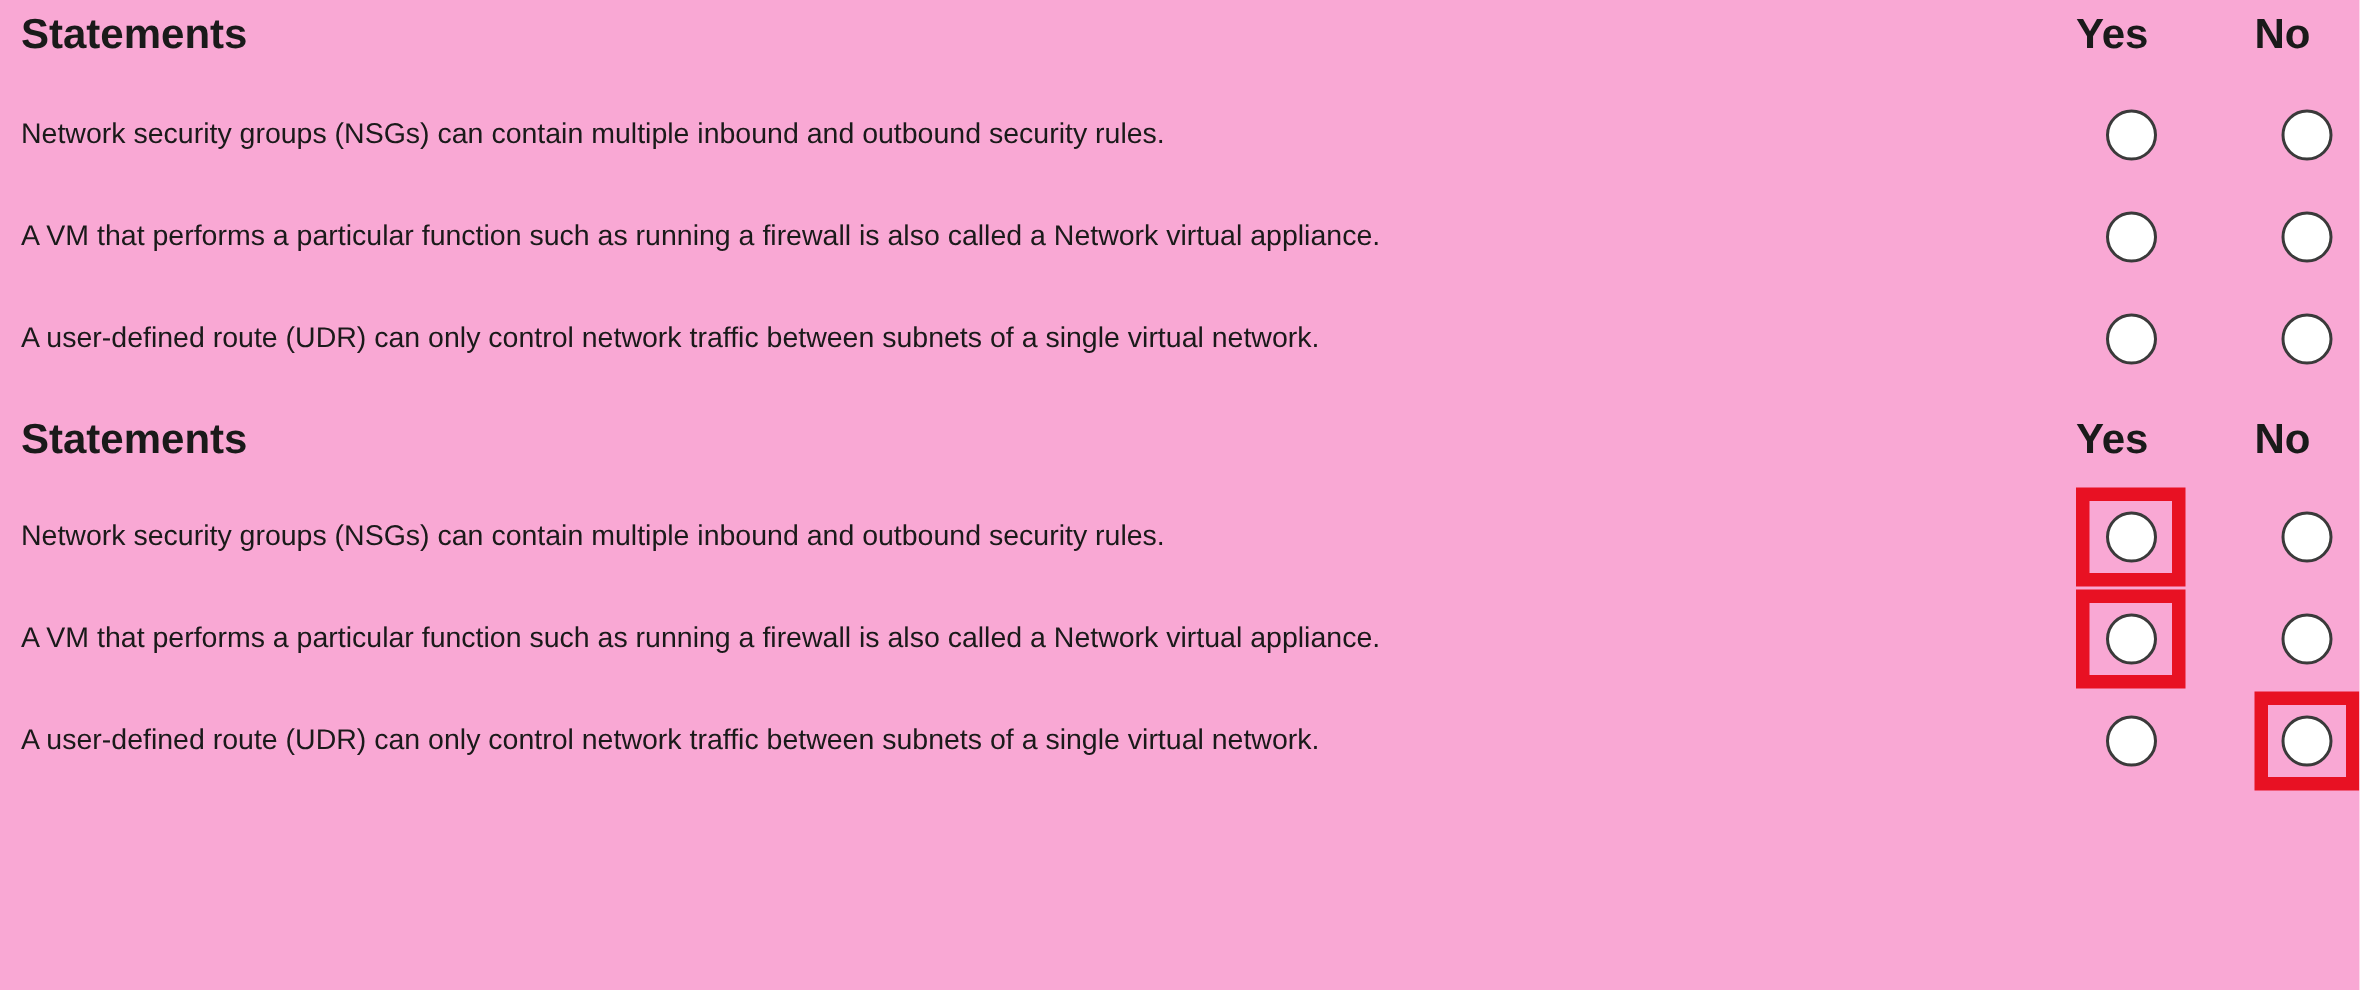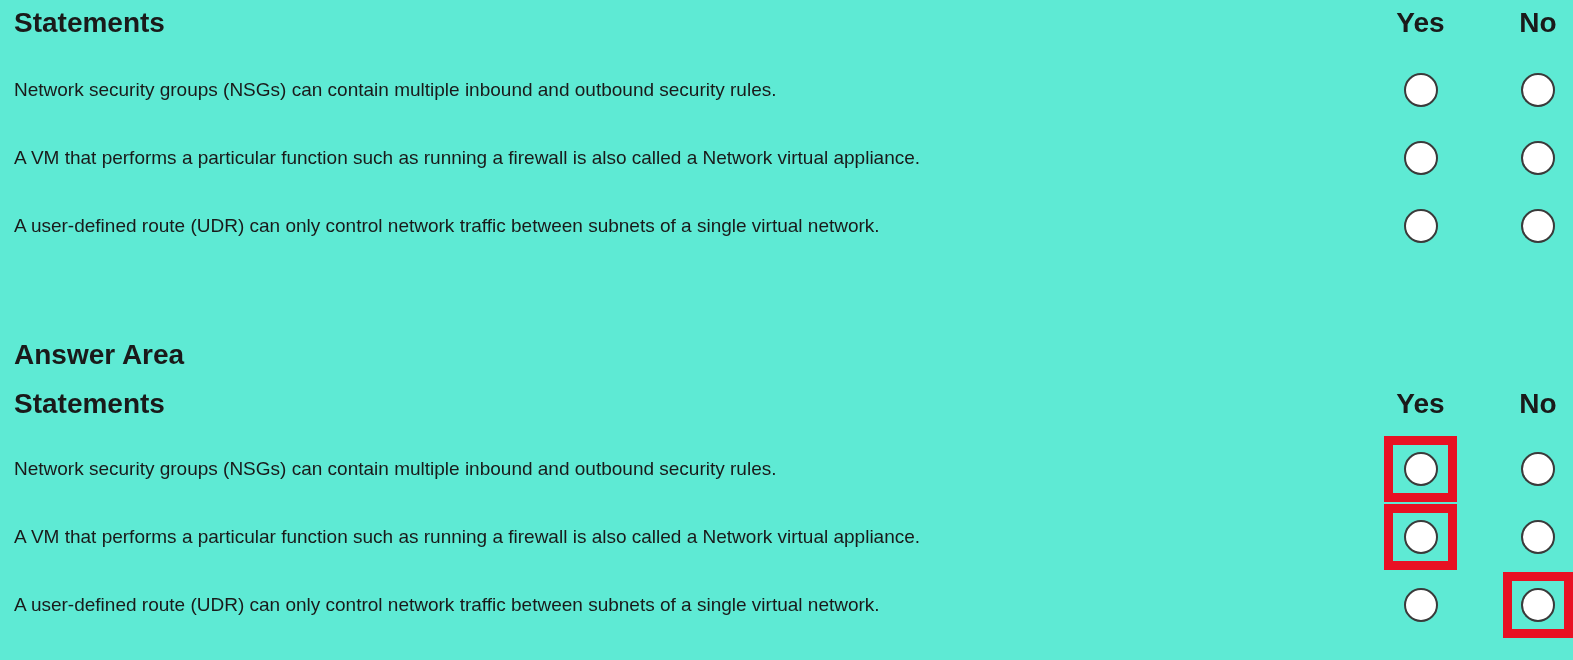--- a/index.html
+++ b/index.html
@@ -5,21 +5,21 @@
   html, body {
     margin: 0;
     padding: 0;
     background: #ffffff;
     font-family: "Liberation Sans", "DejaVu Sans", sans-serif;
   }
   .page {
     position: relative;
     width: 1573px;
     height: 660px;
-    background: #5eead4;
+    background: #f9a8d4;
     overflow: hidden;
     box-sizing: border-box;
     padding-left: 14px;
     color: var(--text, #1a1a1a);
   }
   .header-row {
     display: flex;
     align-items: flex-start;
     height: 56px;
     box-sizing: border-box;
@@ -31,21 +31,20 @@
   }
   .col-head {
     font-weight: bold;
     font-size: 28px;
     line-height: 33px;
     color: var(--text, #1a1a1a);
   }
   .stmt-col { flex: 1; }
   .opt-col {
     width: 73px;
-    text-align: center;
     flex: none;
   }
   .opt-gap { width: 46px; flex: none; }
   .opt-col.no-col { width: 70px; }
   .row {
     display: flex;
     align-items: center;
     height: 68px;
   }
   .stmt {
@@ -146,21 +145,20 @@
       <div class="opt-gap"></div>
       <div class="cell no-cell">
         <div class="box">
           <span class="radio"></span>
         </div>
       </div>
     </div>
   </div>
 
   <div>
-    <div class="answer-title">Answer Area</div>
 
     <div class="header-row answer-header">
       <div class="col-head stmt-col">Statements</div>
       <div class="col-head opt-col">Yes</div>
       <div class="opt-gap"></div>
       <div class="col-head opt-col no-col">No</div>
     </div>
 
     <div class="row">
       <div class="stmt">Network security groups (NSGs) can contain multiple inbound and outbound security rules.</div>

